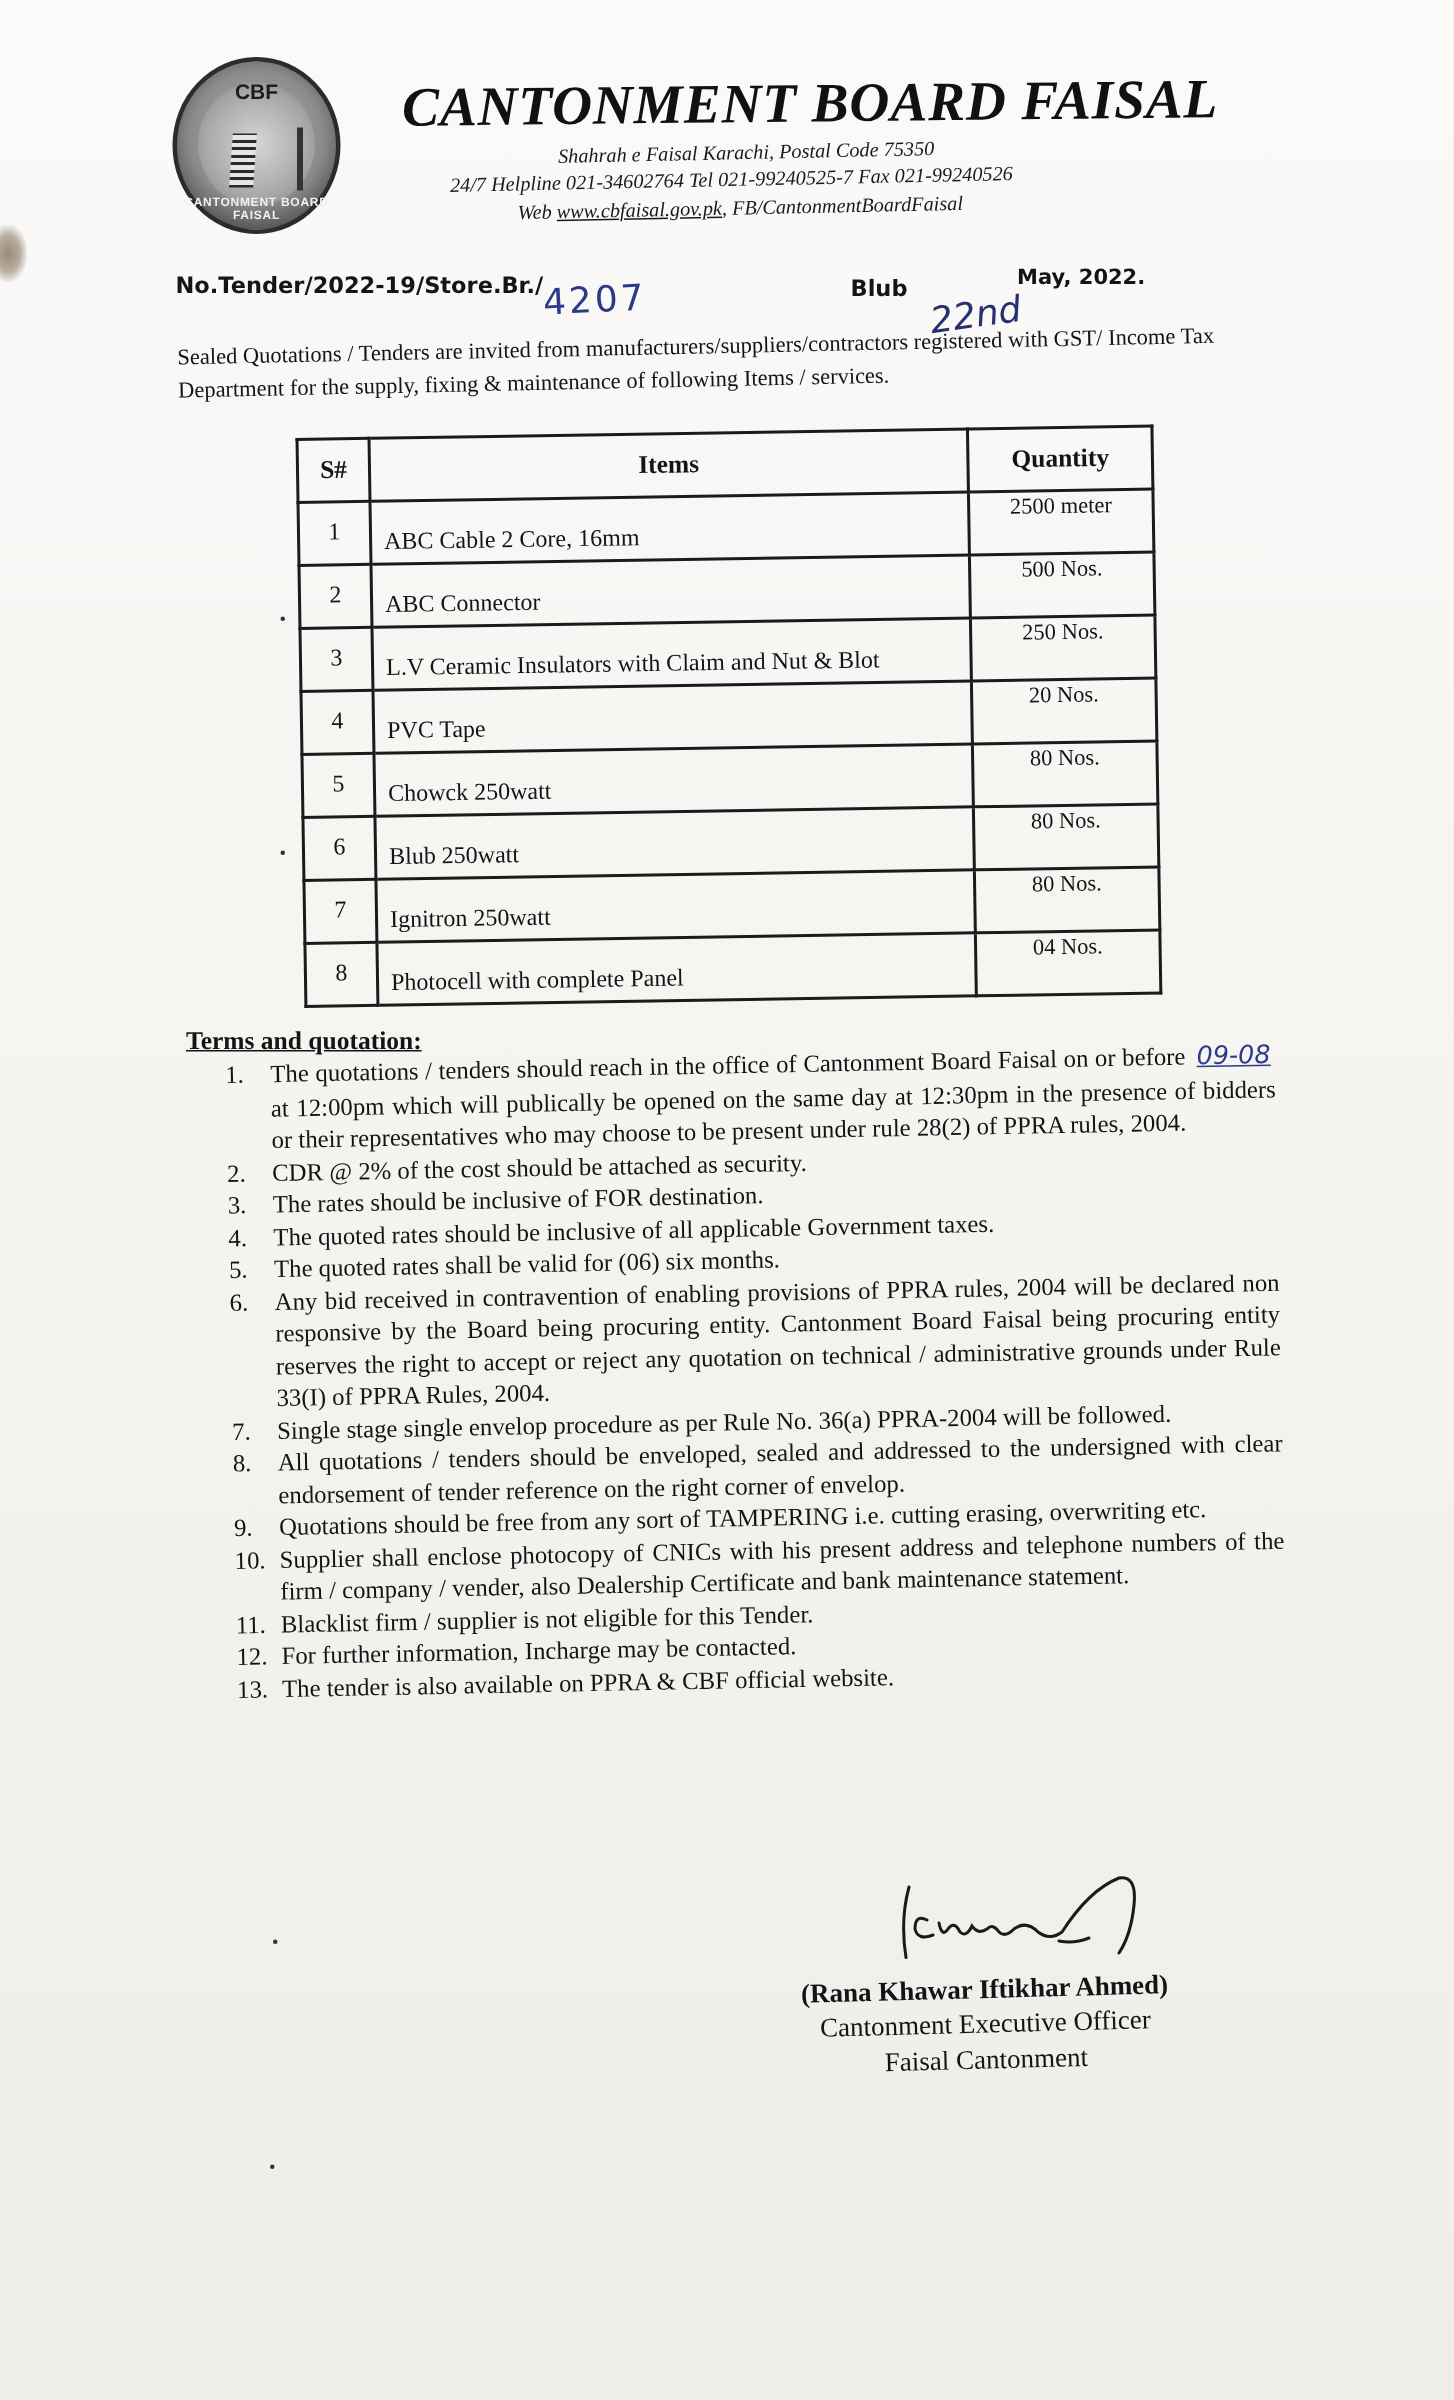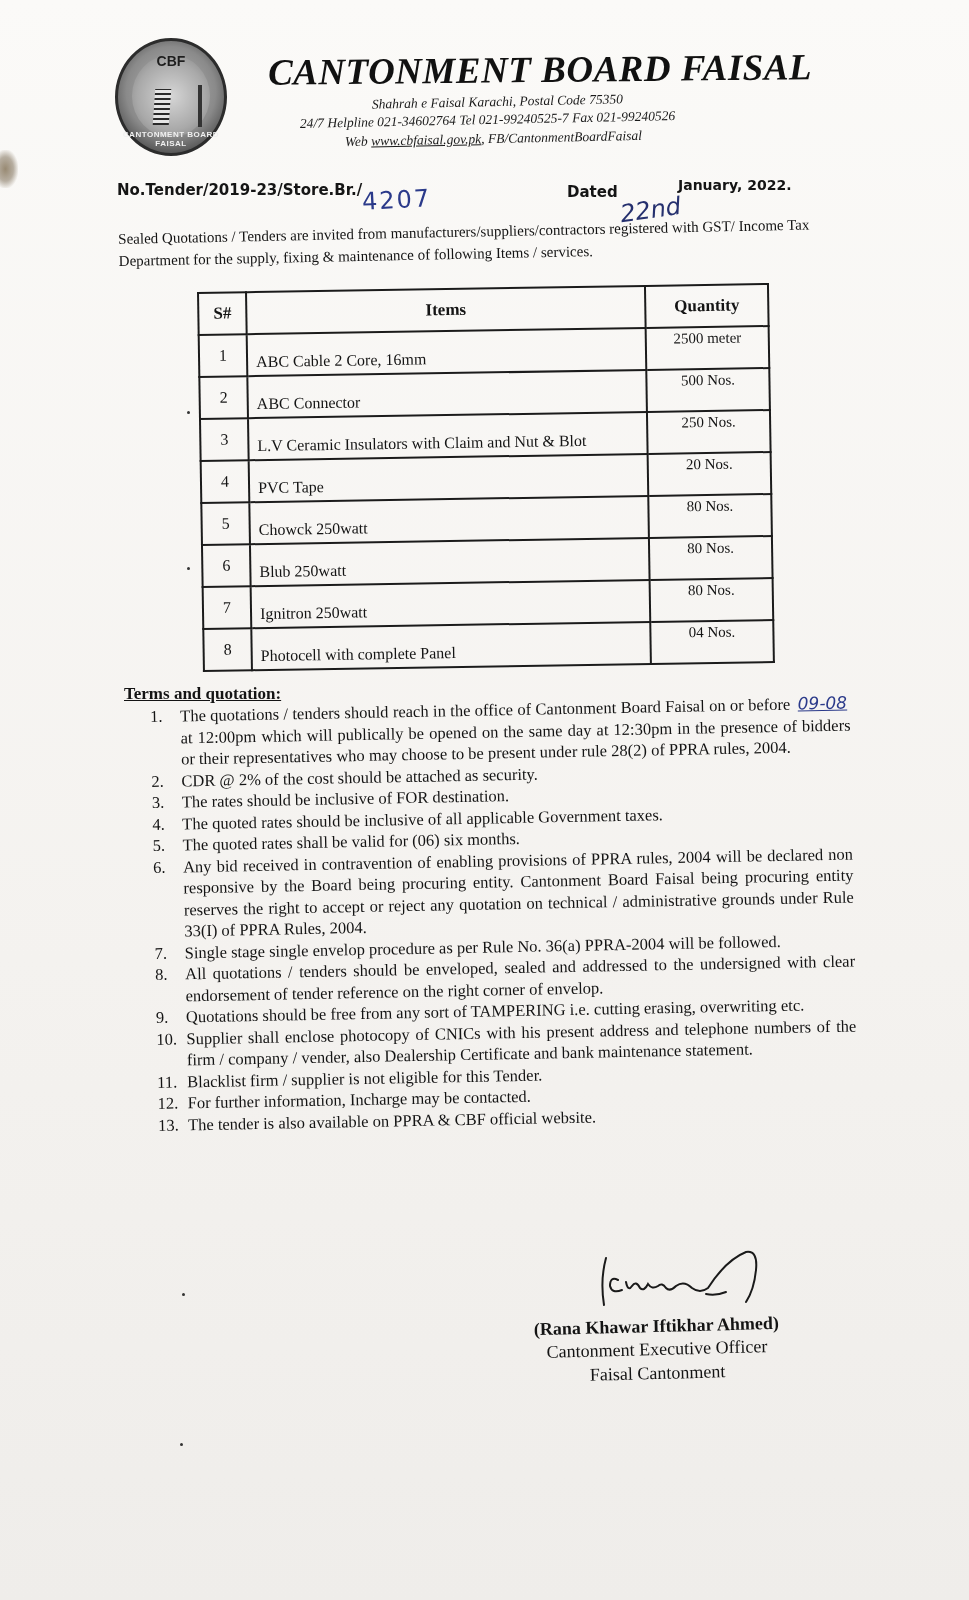--- a/index.html
+++ b/index.html
@@ -137,25 +137,25 @@
   </div>
 
   <div class="org-title">CANTONMENT BOARD FAISAL</div>
   <div class="addr l1">Shahrah e Faisal Karachi, Postal Code 75350</div>
   <div class="addr l2">24/7 Helpline 021-34602764 Tel 021-99240525-7 Fax 021-99240526</div>
   <div class="addr l3">
     <span>Web</span>
     <u>www.cbfaisal.gov.pk</u><span>, FB/CantonmentBoardFaisal</span>
   </div>
 
-  <div class="ref">No.Tender/2019-23/Store.Br./</div>
+  <div class="ref">No.Tender/2022-19/Store.Br./</div>
   <div class="hand ref-num">4207</div>
-  <div class="dated">Dated</div>
+  <div class="dated">Blub</div>
   <div class="hand dated-day">22nd</div>
-  <div class="dated-month">January, 2022.</div>
+  <div class="dated-month">May, 2022.</div>
 
   <div class="intro">Sealed Quotations / Tenders are invited from manufacturers/suppliers/contractors registered with GST/ Income Tax Department for the supply, fixing &amp; maintenance of following Items / services.</div>
 
   <div class="tbl-wrap">
     <table>
       <thead>
         <tr>
           <th>S#</th>
           <th>Items</th>
           <th>Quantity</th>

